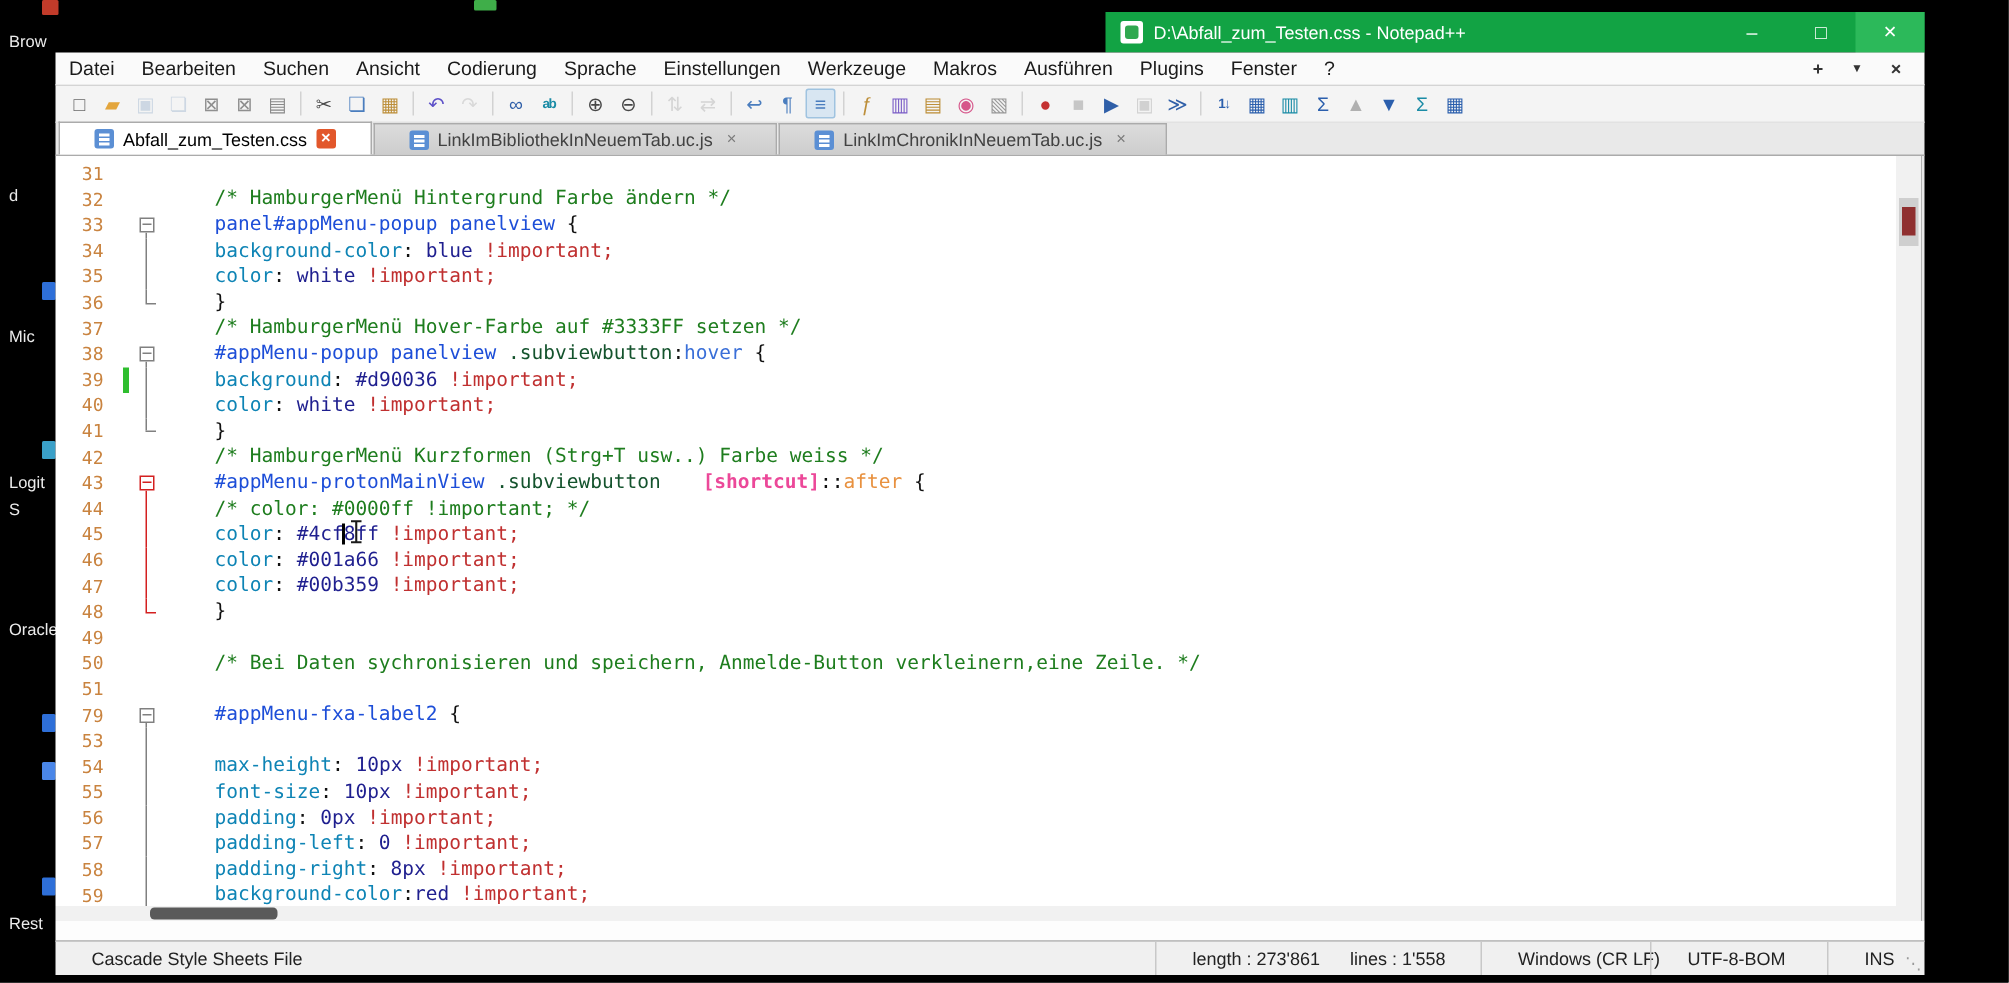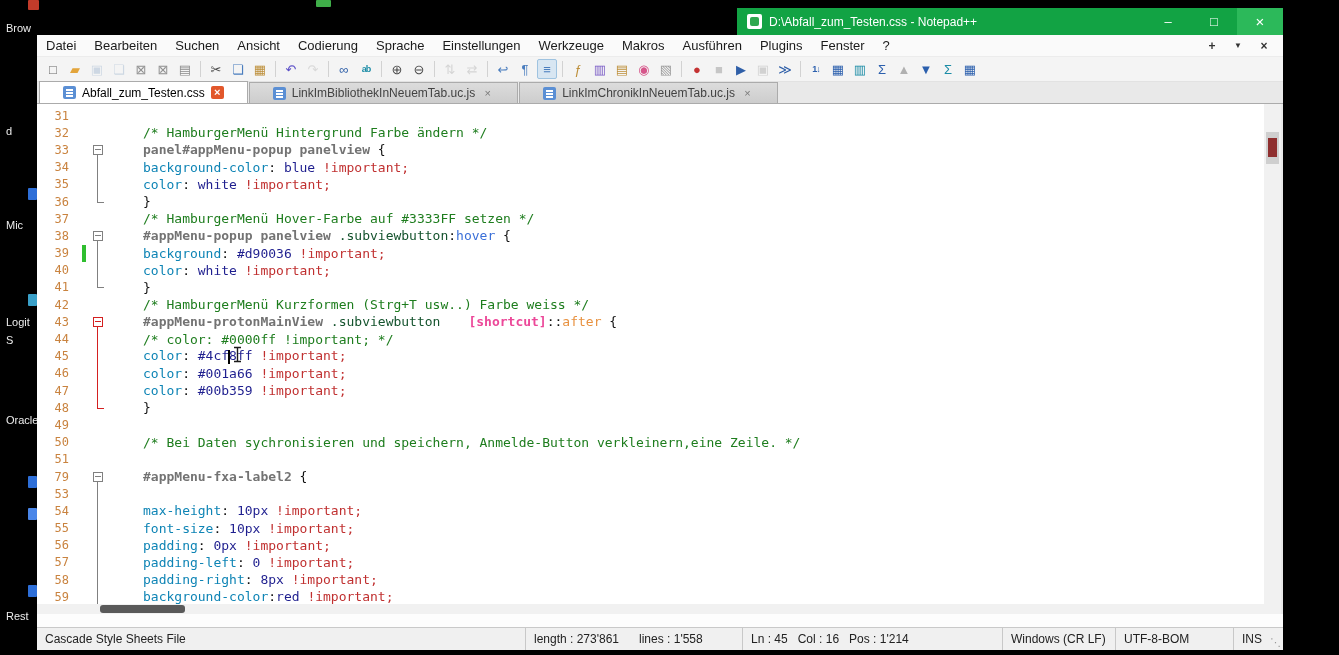--- a/index.html
+++ b/index.html
@@ -71,21 +71,21 @@
   .fold-tail { position:absolute; left:8px; top:calc(50% + 5px); bottom:0; width:1px; background:#808080; }
   .fold-v   { position:absolute; left:8px; top:0; bottom:0; width:1px; background:#808080; }
   .fold-vend{ position:absolute; left:8px; top:0; height:50%; width:1px; background:#808080; }
   .fold-h   { position:absolute; left:8px; top:50%; width:7px; height:1px; background:#808080; }
   .fold-col.hot .fold-box { border-color:#D42020; }
   .fold-col.hot .fold-box::after { background:#D42020; }
   .fold-col.hot .fold-tail, .fold-col.hot .fold-v, .fold-col.hot .fold-vend, .fold-col.hot .fold-h { background:#D42020; }
   .code { white-space:pre; padding-left:8px; color:#101010; }
   .ind { display:inline-block; width:26px; }
   .tk-cmt { color:#1E7D1E; }
-  .tk-sel { color:#737373; font-weight:bold; }
+  .tk-sel { color:#1d4ed8; font-weight:normal; }
   .tk-cls { color:#14532d; }
   .tk-attr { color:#ec4899; font-weight:bold;margin-left:28px; }
   .tk-pseudo { color:#3A6FD8; }
   .tk-after { color:#E8913F; }
   .tk-prop { color:#0E84B5; }
   .tk-val { color:#1F1F8F; }
   .tk-imp { color:#C03030; }
   .tk-pln { color:#101010; }
   .caret { display:inline-block; width:2px; height:14px; background:#000; vertical-align:middle; margin:0 -1px; }
 
@@ -94,21 +94,21 @@
   .vthumb  { position:absolute; left:2px; top:28px; width:13px; height:32px; background:#CFCFCF; }
   .vmark   { position:absolute; left:2px; top:6px; width:9px; height:19px; background:#8F2F2F; }
   .rstrip  { position:absolute; left:1281px; top:104px; width:2px; height:510px; background:#E9E9E9; }
   .hscroll { position:absolute; left:37px; top:604px; width:1227px; height:10px; background:#F1F1F1; }
   .hthumb  { position:absolute; left:63px; top:1px; width:85px; height:8px; background:#5A5A5A; border-radius:3px; }
   .belt    { position:absolute; left:37px; top:614px; width:1246px; height:13px; background:#FDFDFD; }
 
   
   .statusbar { position:absolute; left:37px; top:627px; width:1246px; height:23px; background:#F0F0F0;
                border-top:1px solid #C9C9C9; display:flex; align-items:stretch; font-size:12px; color:#222; }
-  .sb-seg { white-space:pre; padding:0 8px; display:flex; align-items:center; border-left:1px solid #C8C8C8; }
+  .sb-seg { white-space:pre; padding:0 24px; display:flex; align-items:center; border-left:1px solid #C8C8C8; }
   .sb-seg:first-child { border-left:none; flex:1; }
   .sb-len { width:217px; } .sb-pos { width:260px; } .sb-eol { width:113px; } .sb-enc { width:118px; } .sb-ins { width:34px; }
   .sb-grip { width:16px; display:flex; align-items:flex-end; justify-content:flex-end; color:#999; font-size:11px; padding:0 2px 1px 0; }
 
   .mouse-ibeam { position:absolute; left:232px; top:346px; pointer-events:none; }
 </style>
 </head>
 <body>
 
 <div class="screen">
@@ -550,21 +550,20 @@
   </div>
   <div class="rstrip"></div>
   <div class="hscroll">
     <div class="hthumb"></div>
   </div>
   <div class="belt"></div>
 
   <div class="statusbar">
     <div class="sb-seg">Cascade Style Sheets File</div>
     <div class="sb-seg sb-len">length : 273'861      lines : 1'558</div>
-    <div class="sb-seg sb-pos">Ln : 45   Col : 16   Pos : 1'214</div>
     <div class="sb-seg sb-eol">Windows (CR LF)</div>
     <div class="sb-seg sb-enc">UTF-8-BOM</div>
     <div class="sb-seg sb-ins">INS</div>
     <div class="sb-grip">⋱</div>
   </div>
 
   <div class="mouse-ibeam">
     <svg width="11" height="17" viewBox="0 0 11 17">
       <path d="M2 1.5 H9 M5.5 1.5 V15.5 M2 15.5 H9" stroke="#1a1a1a" stroke-width="1.4" fill="none"></path>
     </svg>

